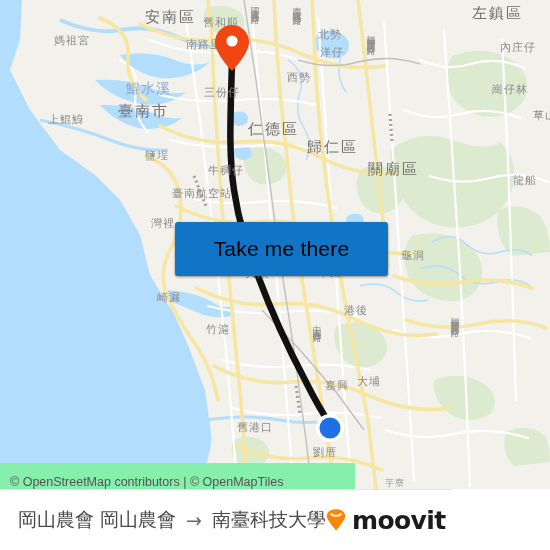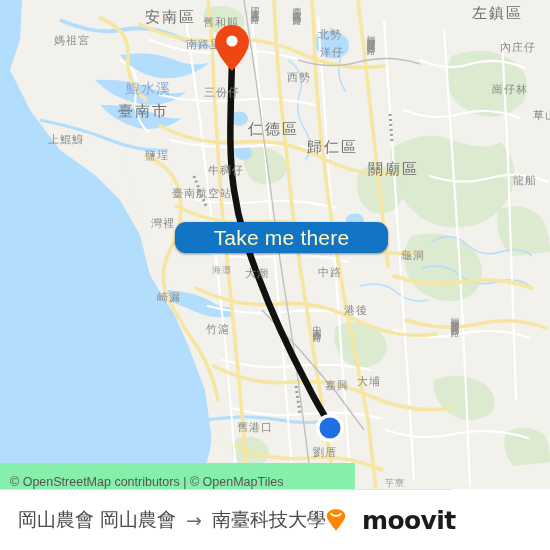--- a/index.html
+++ b/index.html
@@ -94,25 +94,25 @@
     width: 30px;
     height: 30px;
   }
 
   
   #cta-button {
     position: absolute;
     left: 175px;
     top: 222px;
     width: 213px;
-    height: 31px;
+    height: 54px;
     background: #1274c4;
     border: none;
-    border-radius: 11px;
-    color: #fef9c3;
+    border-radius: 3px;
+    color: #000000;
     font-size: 21px;
     font-family: "Liberation Sans", sans-serif;
     letter-spacing: 0.2px;
     cursor: pointer;
     box-shadow: 0 1px 3px rgba(0,0,0,0.28), 0 1px 2px rgba(0,0,0,0.18);
     padding: 0;
   }
 
   
   #attribution-bar {
@@ -164,21 +164,21 @@
     white-space: nowrap;
   }
   #route-title .arrow {
     color: #6a6a6a;
     font-size: 19px;
     padding: 0 1px;
   }
   #brand-logo {
     display: flex;
     align-items: center;
-    gap: 16px;
+    gap: 6px;
     justify-content: space-between;
   }
   #brand-logo .brand-text {
     font-size: 25px;
     font-weight: bold;
     color: #1b1b1b;
     font-family: "DejaVu Sans", "Liberation Sans", sans-serif;
     letter-spacing: -0.6px;
   }
 </style>
@@ -322,21 +322,21 @@
         <div class="map-label lbl-place" style="left: 203px; top: 15px;">舊和順</div>
         <div class="map-label lbl-place" style="left: 54px; top: 33px;">媽祖宮</div>
         <div class="map-label lbl-place" style="left: 186px; top: 37px;">南路里</div>
         <div class="map-label lbl-place" style="left: 318px; top: 27px;">北勢</div>
         <div class="map-label lbl-place" style="left: 320px; top: 45px;">洋仔</div>
         <div class="map-label lbl-district" style="left: 472px; top: 4px;">左鎮區</div>
         <div class="map-label lbl-place" style="left: 500px; top: 40px;">內庄仔</div>
         <div class="map-label lbl-place" style="left: 204px; top: 85px;">三份仔</div>
         <div class="map-label lbl-place" style="left: 287px; top: 70px;">西勢</div>
         <div class="map-label lbl-district" style="left: 118px; top: 102px;">臺南市</div>
-        <div class="map-label lbl-place" style="left: 48px; top: 132px;">上鯤鯓</div>
+        <div class="map-label lbl-place" style="left: 48px; top: 112px;">上鯤鯓</div>
         <div class="map-label lbl-district" style="left: 248px; top: 120px;">仁德區</div>
         <div class="map-label lbl-district" style="left: 307px; top: 138px;">歸仁區</div>
         <div class="map-label lbl-district" style="left: 368px; top: 160px;">關廟區</div>
         <div class="map-label lbl-place" style="left: 492px; top: 82px;">崗仔林</div>
         <div class="map-label lbl-place" style="left: 533px; top: 108px;">草山</div>
         <div class="map-label lbl-place" style="left: 145px; top: 148px;">鹽埕</div>
         <div class="map-label lbl-place" style="left: 208px; top: 163px;">牛稠仔</div>
         <div class="map-label lbl-place" style="left: 513px; top: 173px;">龍船</div>
         <div class="map-label lbl-place" style="left: 172px; top: 186px;">臺南航空站</div>
         <div class="map-label lbl-place" style="left: 151px; top: 216px;">灣裡</div>

